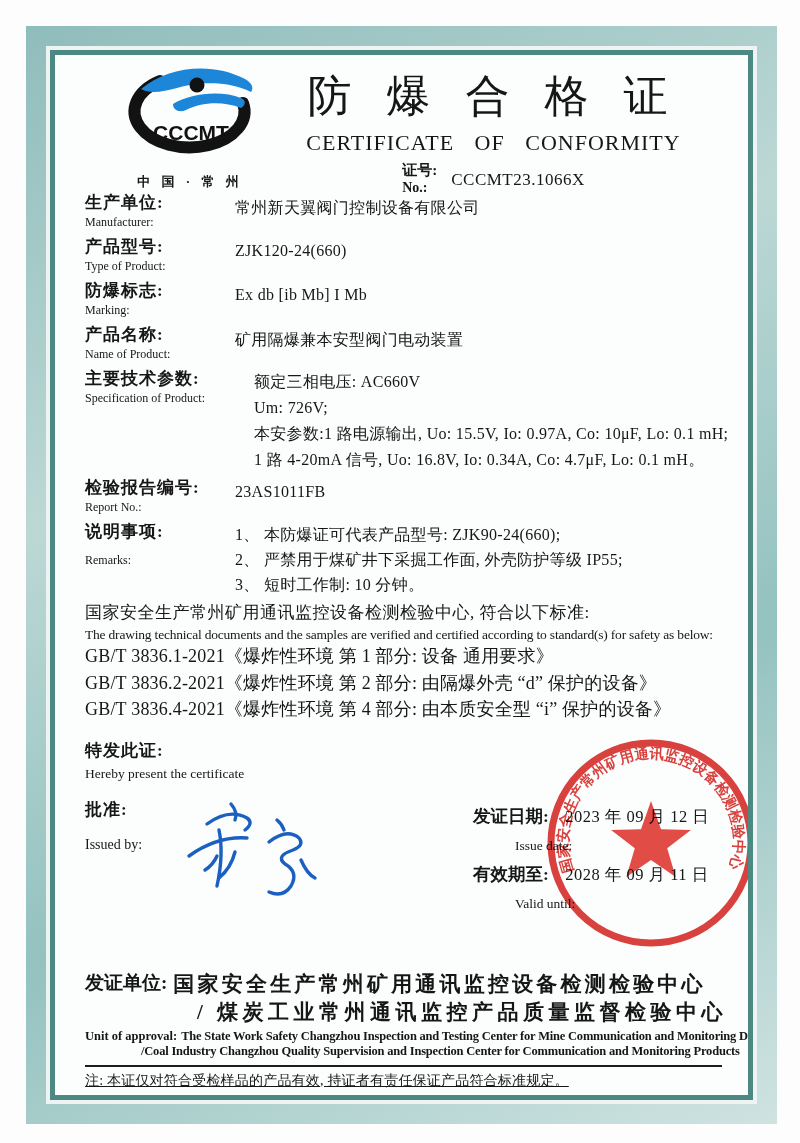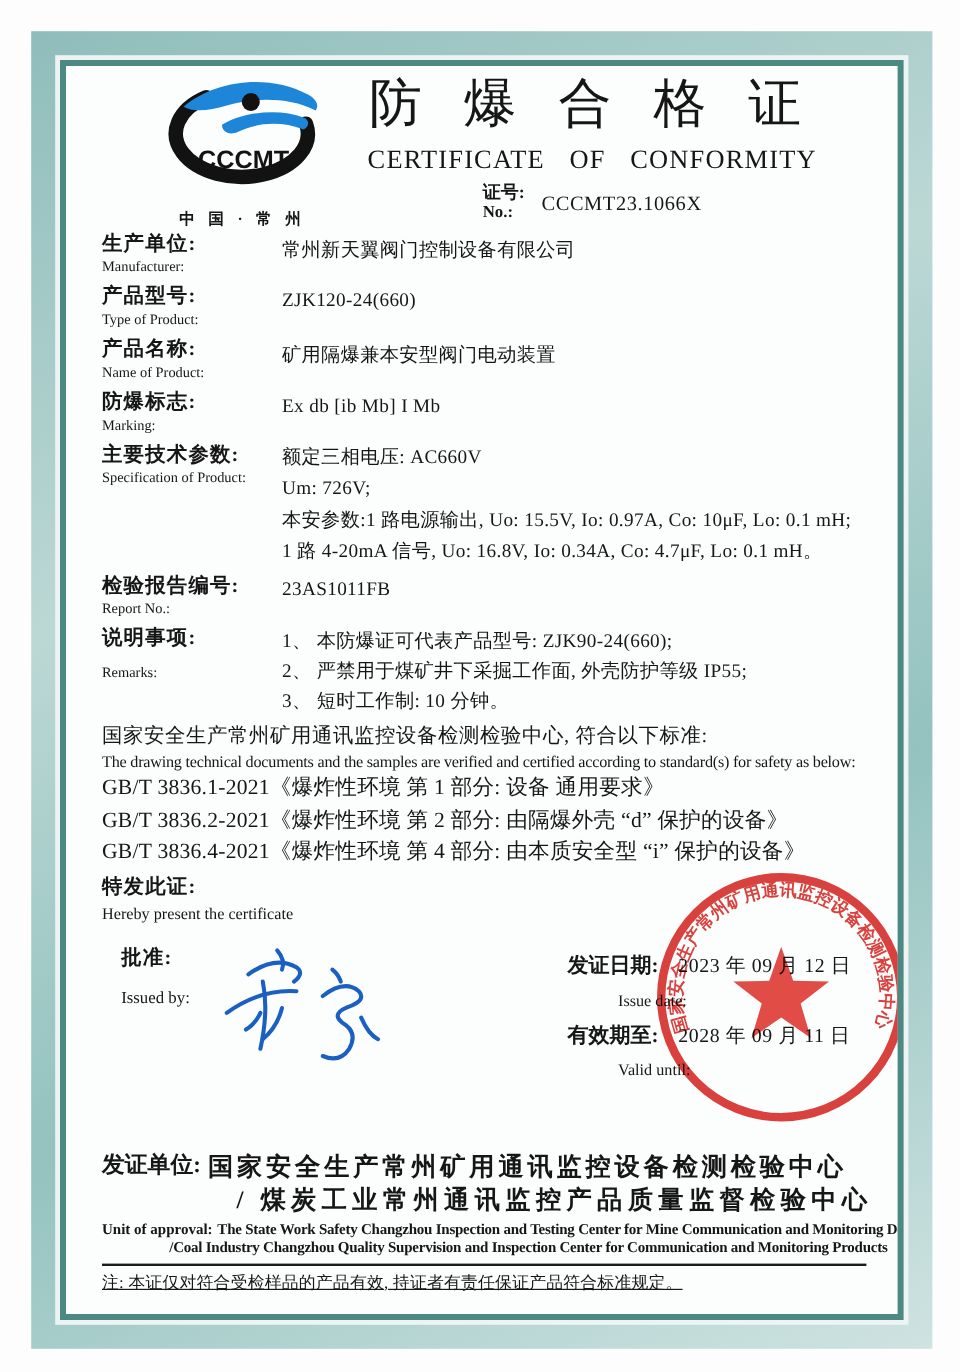--- a/index.html
+++ b/index.html
@@ -8,53 +8,53 @@
 
   
   .frame-band { position:absolute; left:26px; top:26px; right:23px; bottom:19px;
     background:linear-gradient(155deg,#8fbdbb 0%,#bcd8d5 35%,#93c2bf 65%,#cfe3e1 100%); padding:20px; }
   .frame-gap { width:100%; height:100%; background:#eef4f3; padding:4px; }
   .frame-line { width:100%; height:100%; background:#4d8983; padding:5px; }
   .paper { position:relative; width:100%; height:100%; background:#fcfdfd; padding:0 26px 0 30px; overflow:hidden; }
 
   
   .header { position:relative; height:132px; }
-  .logo-wrap { position:absolute; left:32px; top:4px; width:170px; text-align:center; }
+  .logo-wrap { position:absolute; left:20px; top:4px; width:170px; text-align:center; }
   .logo-cn { font-size:13px; letter-spacing:4px; margin-top:2px; font-weight:bold; }
-  .title-block { margin-left:180px; text-align:center; padding-top:2px; }
+  .title-block { margin-left:180px; text-align:center; padding-top:12px; }
   .title-zh { font-size:44px; letter-spacing:12px; font-weight:500; white-space:nowrap; }
   .title-en { font-size:22px; letter-spacing:1px; word-spacing:14px; margin-top:4px; font-weight:500; }
   .certno-row { display:flex; justify-content:center; margin-top:5px; align-items:flex-start; }
   .certno-labels { text-align:left; font-weight:bold; }
   .certno-label-zh { font-size:15px; }
   .certno-label-en { font-size:14px; }
   .certno-value { font-size:17px; margin-left:14px; padding-top:9px; letter-spacing:.5px; }
 
   
   .fields { margin-top:4px; }
   .frow { display:flex; margin-bottom:5px; }
   .lblcol { width:150px; flex:none; }
   .lbl-zh { font-size:17px; font-weight:bold; letter-spacing:1px; }
   .lbl-en { font-size:12px; margin-top:1px; }
   .valcol { flex:1; font-size:16px; padding-top:7px; letter-spacing:.3px; }
   .vline { line-height:26px; white-space:nowrap; }
   .frow.compact { margin-bottom:3px; }
-  .frow.spec .valcol { padding-top:2px; }
+  .frow.spec .valcol { padding-top:2px;margin-left:19px; }
   .frow.remarks .valcol { padding-top:2px; }
   .frow.remarks .vline { line-height:25px; }
 
   .statement-zh { font-size:17px; font-weight:500; letter-spacing:.5px; margin-top:4px; }
   .statement-en { font-size:13.5px; margin-top:3px; letter-spacing:-.2px; }
   .standard-line { font-size:18px; line-height:26.5px; letter-spacing:.2px; white-space:nowrap; }
-  .present-zh { font-size:17px; font-weight:bold; margin-top:4px; letter-spacing:1px; }
+  .present-zh { font-size:17px; font-weight:bold; margin-top:16px; letter-spacing:1px; }
   .present-en { font-size:13.5px; margin-top:4px; }
 
   
   .approve-sec { position:relative; height:186px; }
-  .approve-left { position:absolute; left:16px; top:16px; }
+  .approve-left { position:absolute; left:0; top:16px; }
   .approve-zh { font-size:17px; font-weight:bold; letter-spacing:1px; }
   .approve-en { font-size:14px; margin-top:16px; }
   .dates-block { position:absolute; left:388px; top:22px; width:300px; }
   .date-zh-row { font-size:17.5px; font-weight:bold; white-space:nowrap; }
   .date-val { font-weight:500; font-size:16.5px; letter-spacing:.5px; }
   .date-en { font-size:13.5px; font-weight:500; margin:10px 0 8px 42px; }
   .signature-svg { position:absolute; left:88px; top:8px; pointer-events:none; }
   .stamp-svg { position:absolute; left:455px; top:-50px; pointer-events:none; opacity:.92; mix-blend-mode:multiply; }
 
   
@@ -120,32 +120,32 @@
             <div class="frow">
               <div class="lblcol">
                 <div class="lbl-zh">产品型号:</div>
                 <div class="lbl-en">Type of Product:</div>
               </div>
               <div class="valcol">ZJK120-24(660)</div>
             </div>
 
             <div class="frow">
               <div class="lblcol">
+                <div class="lbl-zh">防爆标志:</div>
+                <div class="lbl-en">Marking:</div>
+              </div>
+              <div class="valcol">Ex db [ib Mb] I Mb</div>
+            </div>
+
+            <div class="frow">
+              <div class="lblcol">
                 <div class="lbl-zh">产品名称:</div>
                 <div class="lbl-en">Name of Product:</div>
               </div>
               <div class="valcol">矿用隔爆兼本安型阀门电动装置</div>
-            </div>
-
-            <div class="frow">
-              <div class="lblcol">
-                <div class="lbl-zh">防爆标志:</div>
-                <div class="lbl-en">Marking:</div>
-              </div>
-              <div class="valcol">Ex db [ib Mb] I Mb</div>
             </div>
 
             <div class="frow spec compact">
               <div class="lblcol">
                 <div class="lbl-zh">主要技术参数:</div>
                 <div class="lbl-en">Specification of Product:</div>
               </div>
               <div class="valcol">
                 <div class="vline">额定三相电压: AC660V</div>
                 <div class="vline">Um: 726V;</div>

